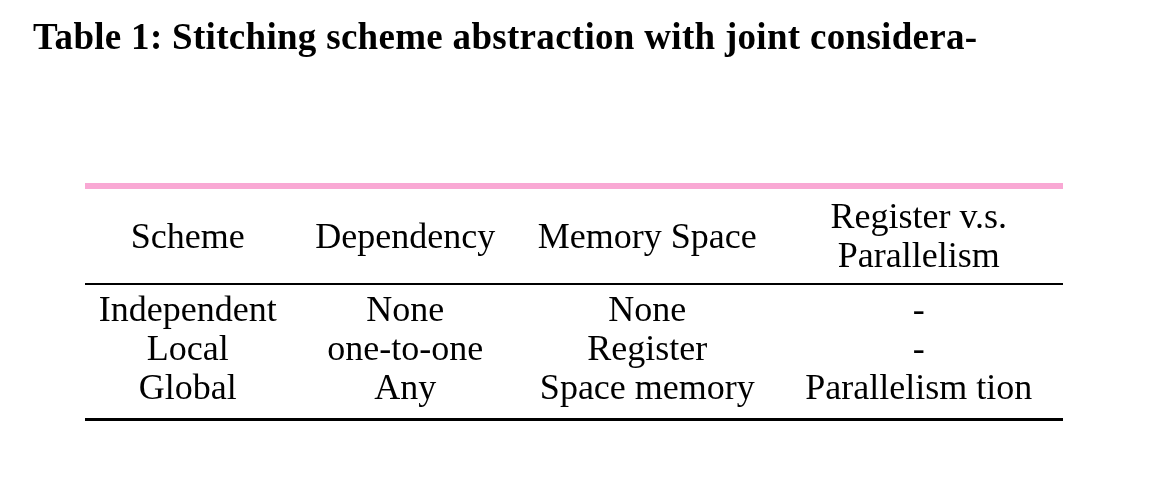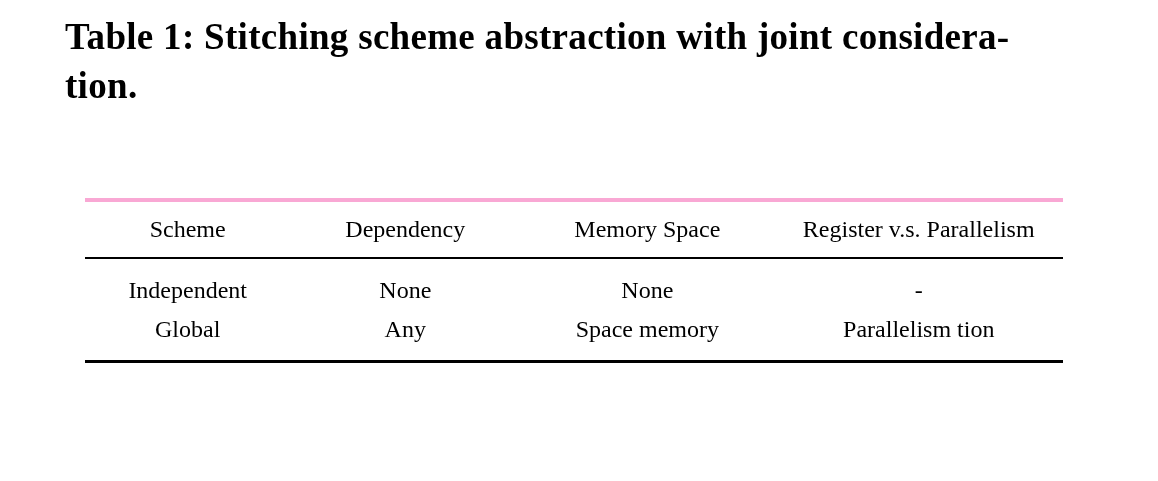--- a/index.html
+++ b/index.html
@@ -15,61 +15,59 @@
   .caption {
     position: absolute;
     left: 33px;
     top: 12px;
     width: 1102px;
     font-weight: 700;
     font-size: 37px;
     line-height: 49px;
     letter-spacing: 0.3px;
   }
-  .caption-line { display: block; margin-left: 32px; }
+  .caption-line { display: block; }
   .paper-table {
     position: absolute;
     left: 85px;
     top: 183px;
     width: 978px;
     border-collapse: collapse;
-    font-size: 24px;
-    border-top: 4px solid #f9a8d4;
+    font-size: 36px;
+    border-top: 6px solid #f9a8d4;
     border-bottom: 3px solid #000000;
-    margin-top: 15px;
   }
   .paper-table thead tr {
     border-bottom: 2px solid #000000;
   }
   .paper-table th {
     font-weight: 400;
     text-align: center;
     vertical-align: middle;
     line-height: 39px;
     padding: 8px 2px 8px 2px;
   }
   .paper-table td {
     text-align: center;
     vertical-align: middle;
     line-height: 39px;
     padding: 0 2px;
   }
-  .paper-table tbody tr:first-child td { padding-top: 12px; }
+  .paper-table tbody tr:first-child td { padding-top: 5px; }
   .paper-table tbody tr:last-child td { padding-bottom: 11px; }
   .col-scheme   { width: 21%; }
   .col-dep      { width: 23.5%; }
   .col-mem      { width: 26%; }
   .col-locality { width: 29.5%; }
 </style>
 </head>
 <body>
 
 <div class="caption">
   <span class="caption-line">Table 1: Stitching scheme abstraction with joint considera-</span>
-  <span class="caption-line">tion.</span>
 </div>
 
 <table class="paper-table">
   <colgroup>
     <col class="col-scheme">
     <col class="col-dep">
     <col class="col-mem">
     <col class="col-locality">
   </colgroup>
   <thead>
@@ -81,19 +79,25 @@
     </tr>
   </thead>
   <tbody>
     <tr>
       <td>Independent</td>
       <td>None</td>
       <td>None</td>
       <td>-</td>
     </tr>
     <tr>
+      <td>Local</td>
+      <td>one-to-one</td>
+      <td>Register</td>
+      <td>-</td>
+    </tr>
+    <tr>
       <td>Global</td>
       <td>Any</td>
       <td>Space memory</td>
       <td>Parallelism tion</td>
     </tr>
   </tbody>
 </table>
 
 </body></html>

